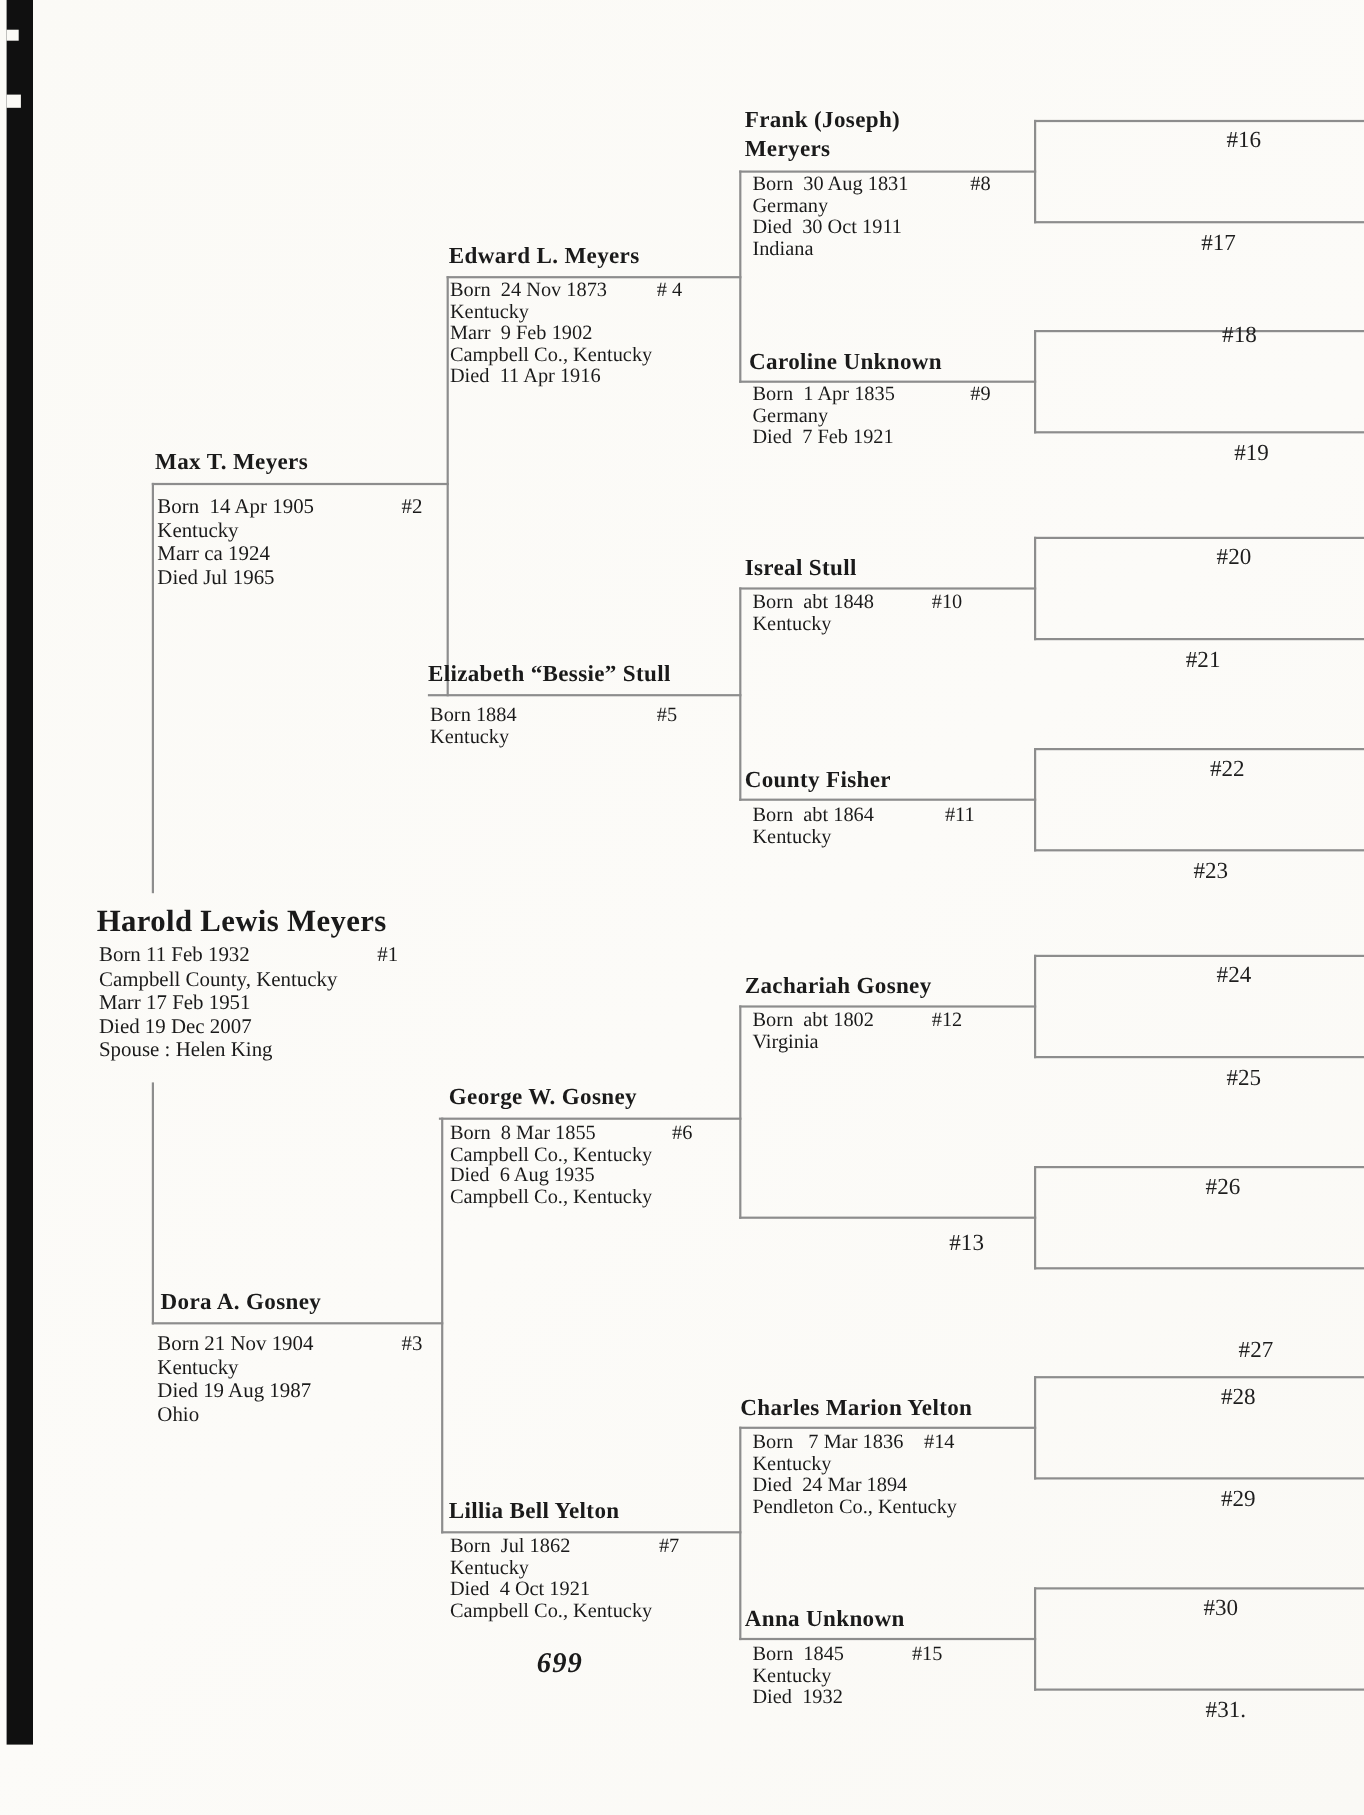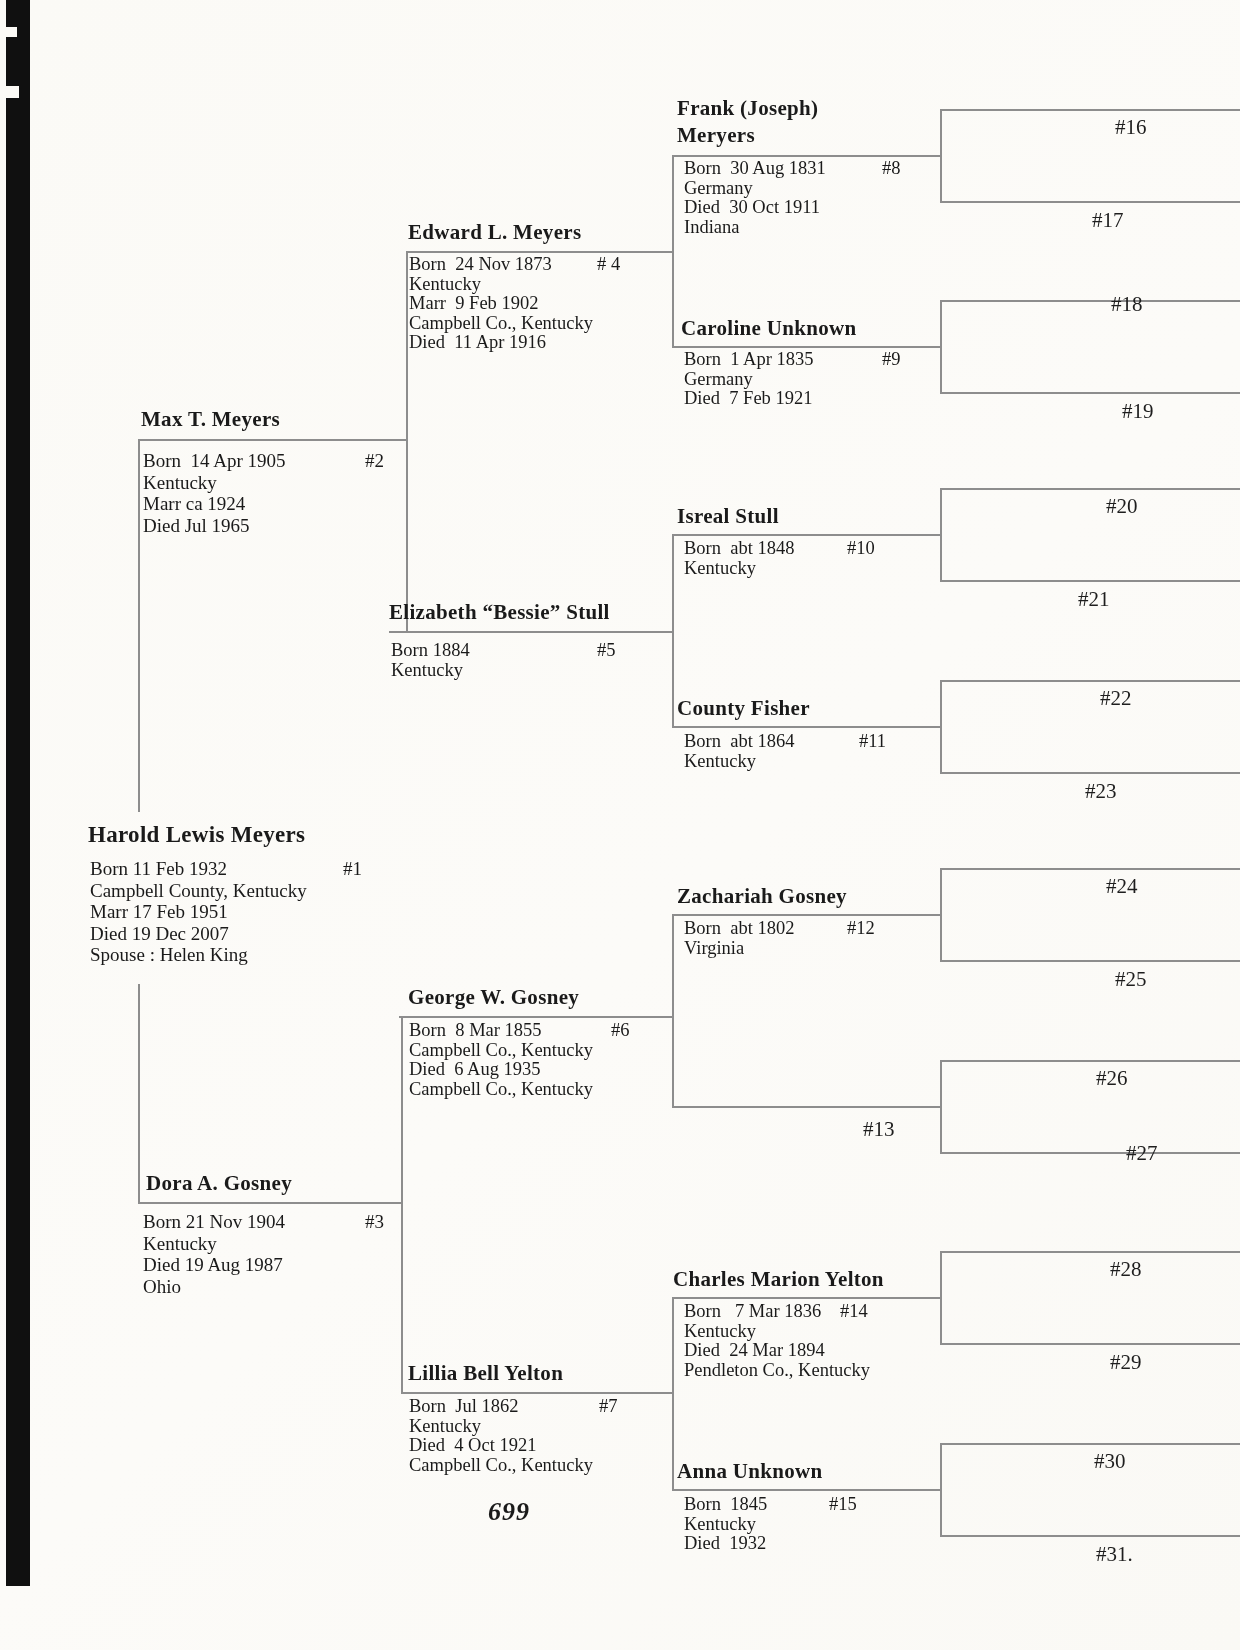--- a/index.html
+++ b/index.html
@@ -5,21 +5,21 @@
   html,body{margin:0;padding:0;background:#e8e6e2;}
   .page{
     position:relative;width:1240px;height:1650px;
     background:linear-gradient(135deg,#fbfaf6 0%,#fcfbf8 55%,#faf9f5 100%);
     font-family:"Liberation Serif","DejaVu Serif",serif;
     color:#1a1a1a;overflow:hidden;
   }
   .hline{position:absolute;height:2px;background:#8d8d8d;}
   .vline{position:absolute;width:2px;background:#8d8d8d;}
   .pname{position:absolute;font-weight:bold;font-size:21px;white-space:pre;letter-spacing:.3px;}
-  .pname.big{font-size:23px;}
+  .pname.big{font-size:28px;}
   .pdetails{position:absolute;font-size:18.5px;line-height:19.5px;width:310px;}
   .pdetails.gen2{font-size:19px;line-height:21.5px;}
   .pline{white-space:pre;}
   .pnum{position:absolute;top:0;white-space:pre;}
   .slotlab{position:absolute;font-size:21px;white-space:pre;color:#1e1e1e;}
   .pagenum{position:absolute;font-weight:bold;font-size:26px;letter-spacing:1px;font-style:italic;}
   .edgebar{position:absolute;background:#101010;}
   .notch{position:absolute;background:#fbfaf6;}
 </style>
 </head>
@@ -207,21 +207,21 @@
   <div class="slotlab" style="left:1092px;top:208px">#17</div>
   <div class="slotlab" style="left:1111px;top:292px">#18</div>
   <div class="slotlab" style="left:1122px;top:399px">#19</div>
   <div class="slotlab" style="left:1106px;top:494px">#20</div>
   <div class="slotlab" style="left:1078px;top:587px">#21</div>
   <div class="slotlab" style="left:1100px;top:686px">#22</div>
   <div class="slotlab" style="left:1085px;top:779px">#23</div>
   <div class="slotlab" style="left:1106px;top:874px">#24</div>
   <div class="slotlab" style="left:1115px;top:967px">#25</div>
   <div class="slotlab" style="left:1096px;top:1066px">#26</div>
-  <div class="slotlab" style="left:1126px;top:1141px">#27</div>
+  <div class="slotlab" style="left:1126px;top:1215px">#27</div>
   <div class="slotlab" style="left:1110px;top:1257px">#28</div>
   <div class="slotlab" style="left:1110px;top:1350px">#29</div>
   <div class="slotlab" style="left:1094px;top:1449px">#30</div>
   <div class="slotlab" style="left:1096px;top:1542px">#31.</div>
 
   <div class="pagenum" style="left:488px;top:1497px">699</div>
 
 </div>
 
 </body></html>

